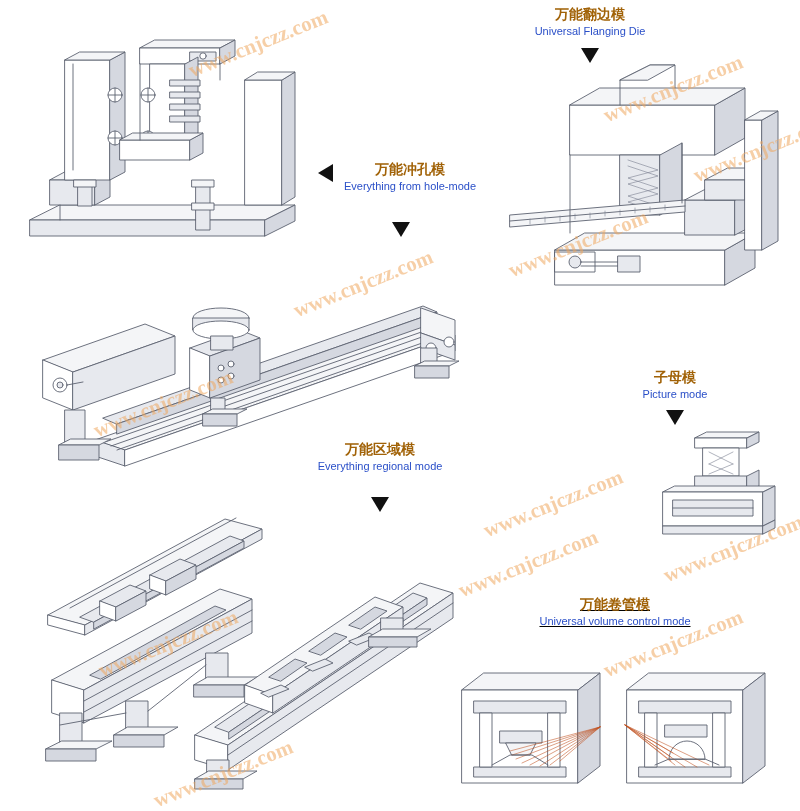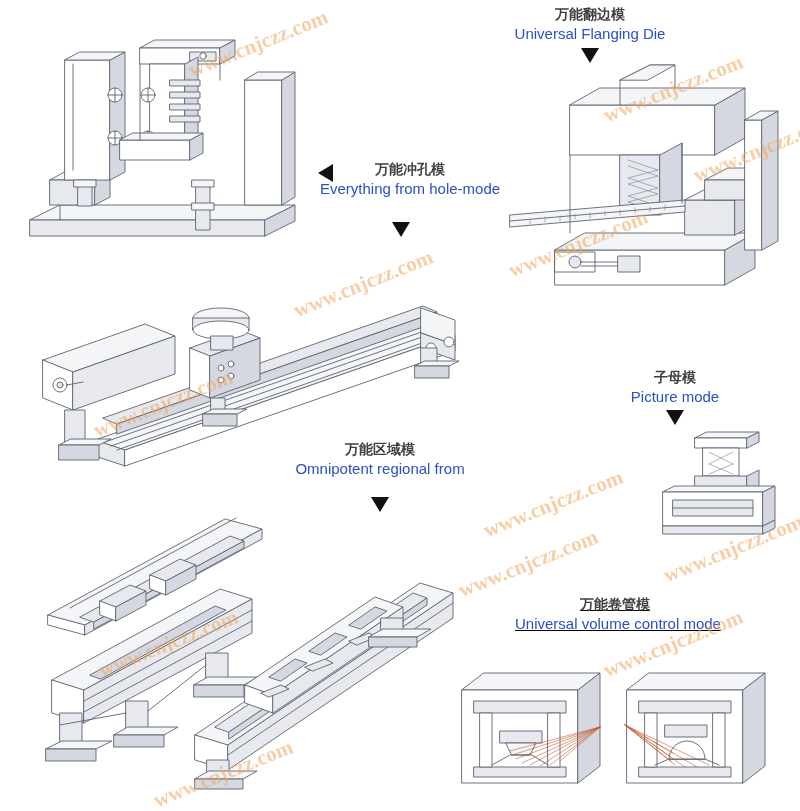--- a/index.html
+++ b/index.html
@@ -31,29 +31,29 @@
     user-select: none;
   }
   .label {
     position: absolute;
     text-align: center;
     white-space: nowrap;
     line-height: 1.35;
   }
   .label .cn {
     display: block;
-    color: #404040;
+    color: #a16207;
     font-size: 14px;
     font-weight: bold;
     font-family: "DejaVu Sans", sans-serif;
   }
   .label .en {
     display: block;
     color: #2a4fc8;
-    font-size: 15px;
+    font-size: 11px;
     font-family: "Liberation Sans", sans-serif;
   }
   .arrow {
     position: absolute;
     width: 0;
     height: 0;
     pointer-events: none;
   }
   .arrow-down {
     border-left: 9px solid transparent;
@@ -453,21 +453,21 @@
   <div class="arrow arrow-down" style="left:392px; top:222px;"></div>
 
   <div class="label" style="left:620px; top:368px; width:110px;">
     <span class="cn">子母模</span>
     <span class="en">Picture mode</span>
   </div>
   <div class="arrow arrow-down" style="left:666px; top:410px;"></div>
 
   <div class="label" style="left:290px; top:440px; width:180px;">
     <span class="cn">万能区域模</span>
-    <span class="en">Omnipotent regional from</span>
+    <span class="en">Everything regional mode</span>
   </div>
   <div class="arrow arrow-down" style="left:371px; top:497px;"></div>
 
   <div class="label" style="left:515px; top:595px; width:200px;text-decoration:underline;">
     <span class="cn">万能卷管模</span>
     <span class="en">Universal volume control mode</span>
   </div>
 
   <div class="wm" style="left:185px; top:60px;">www.cnjczz.com</div>
   <div class="wm" style="left:600px; top:105px;">www.cnjczz.com</div>

